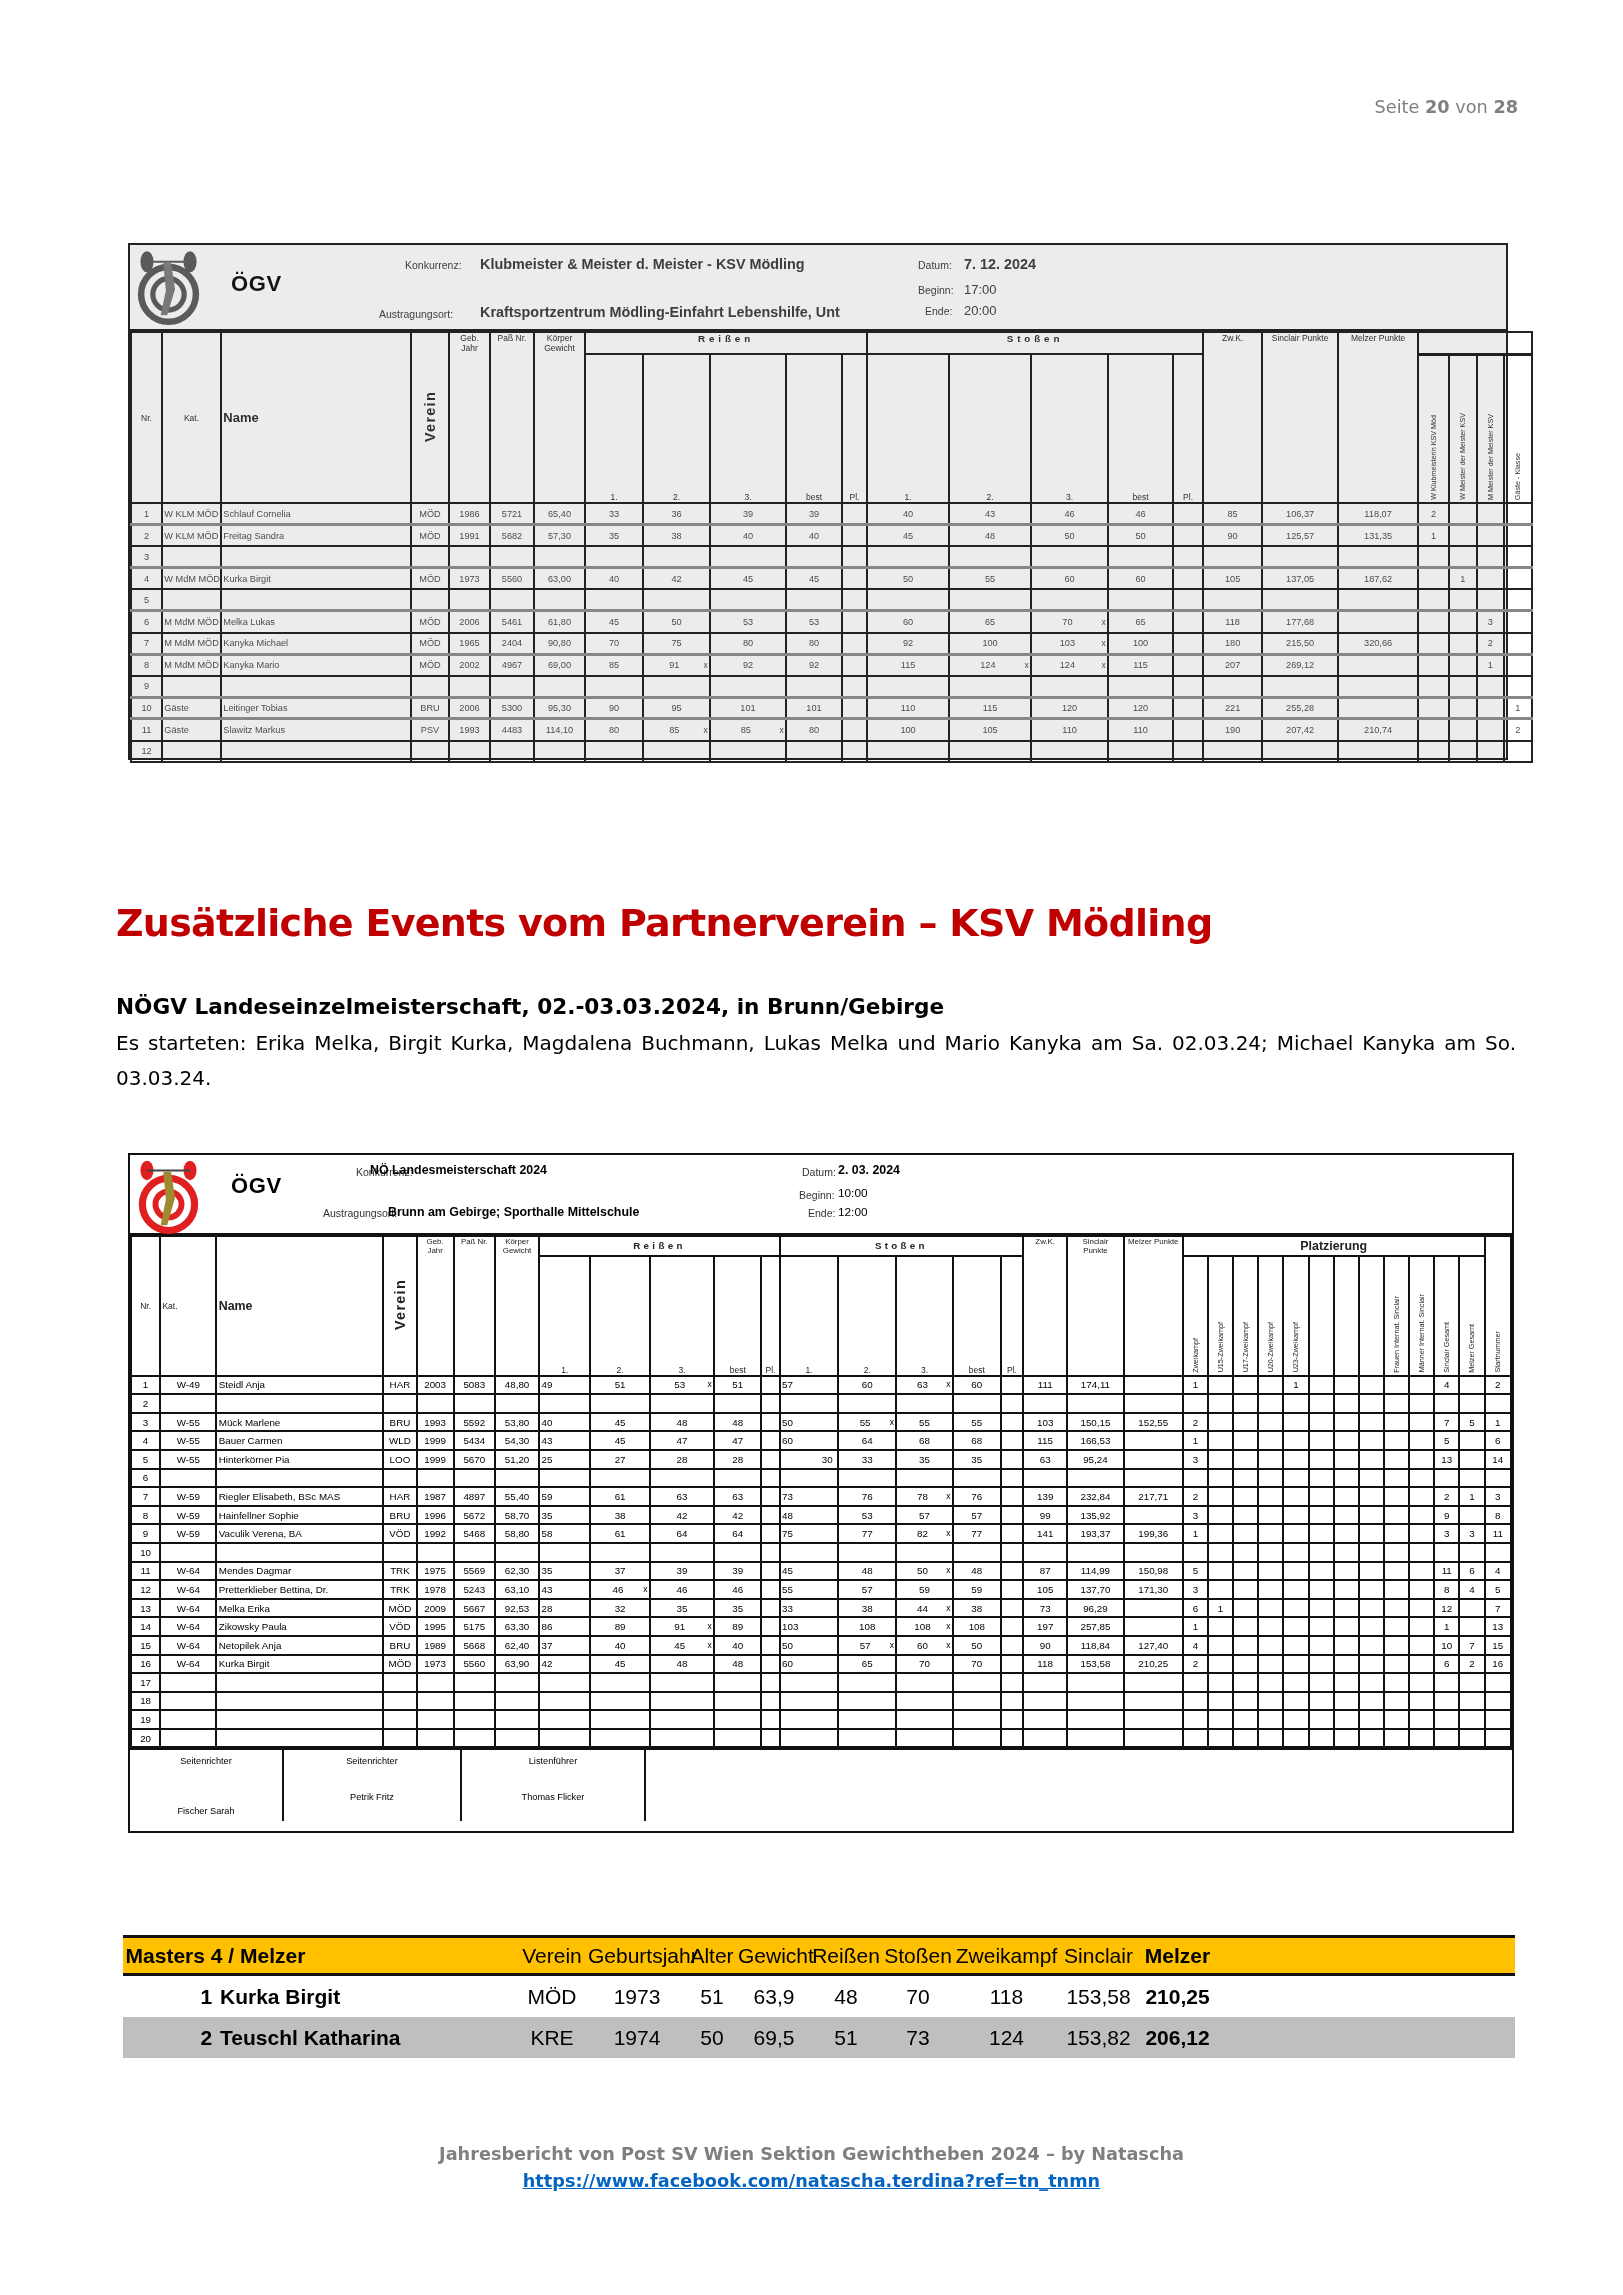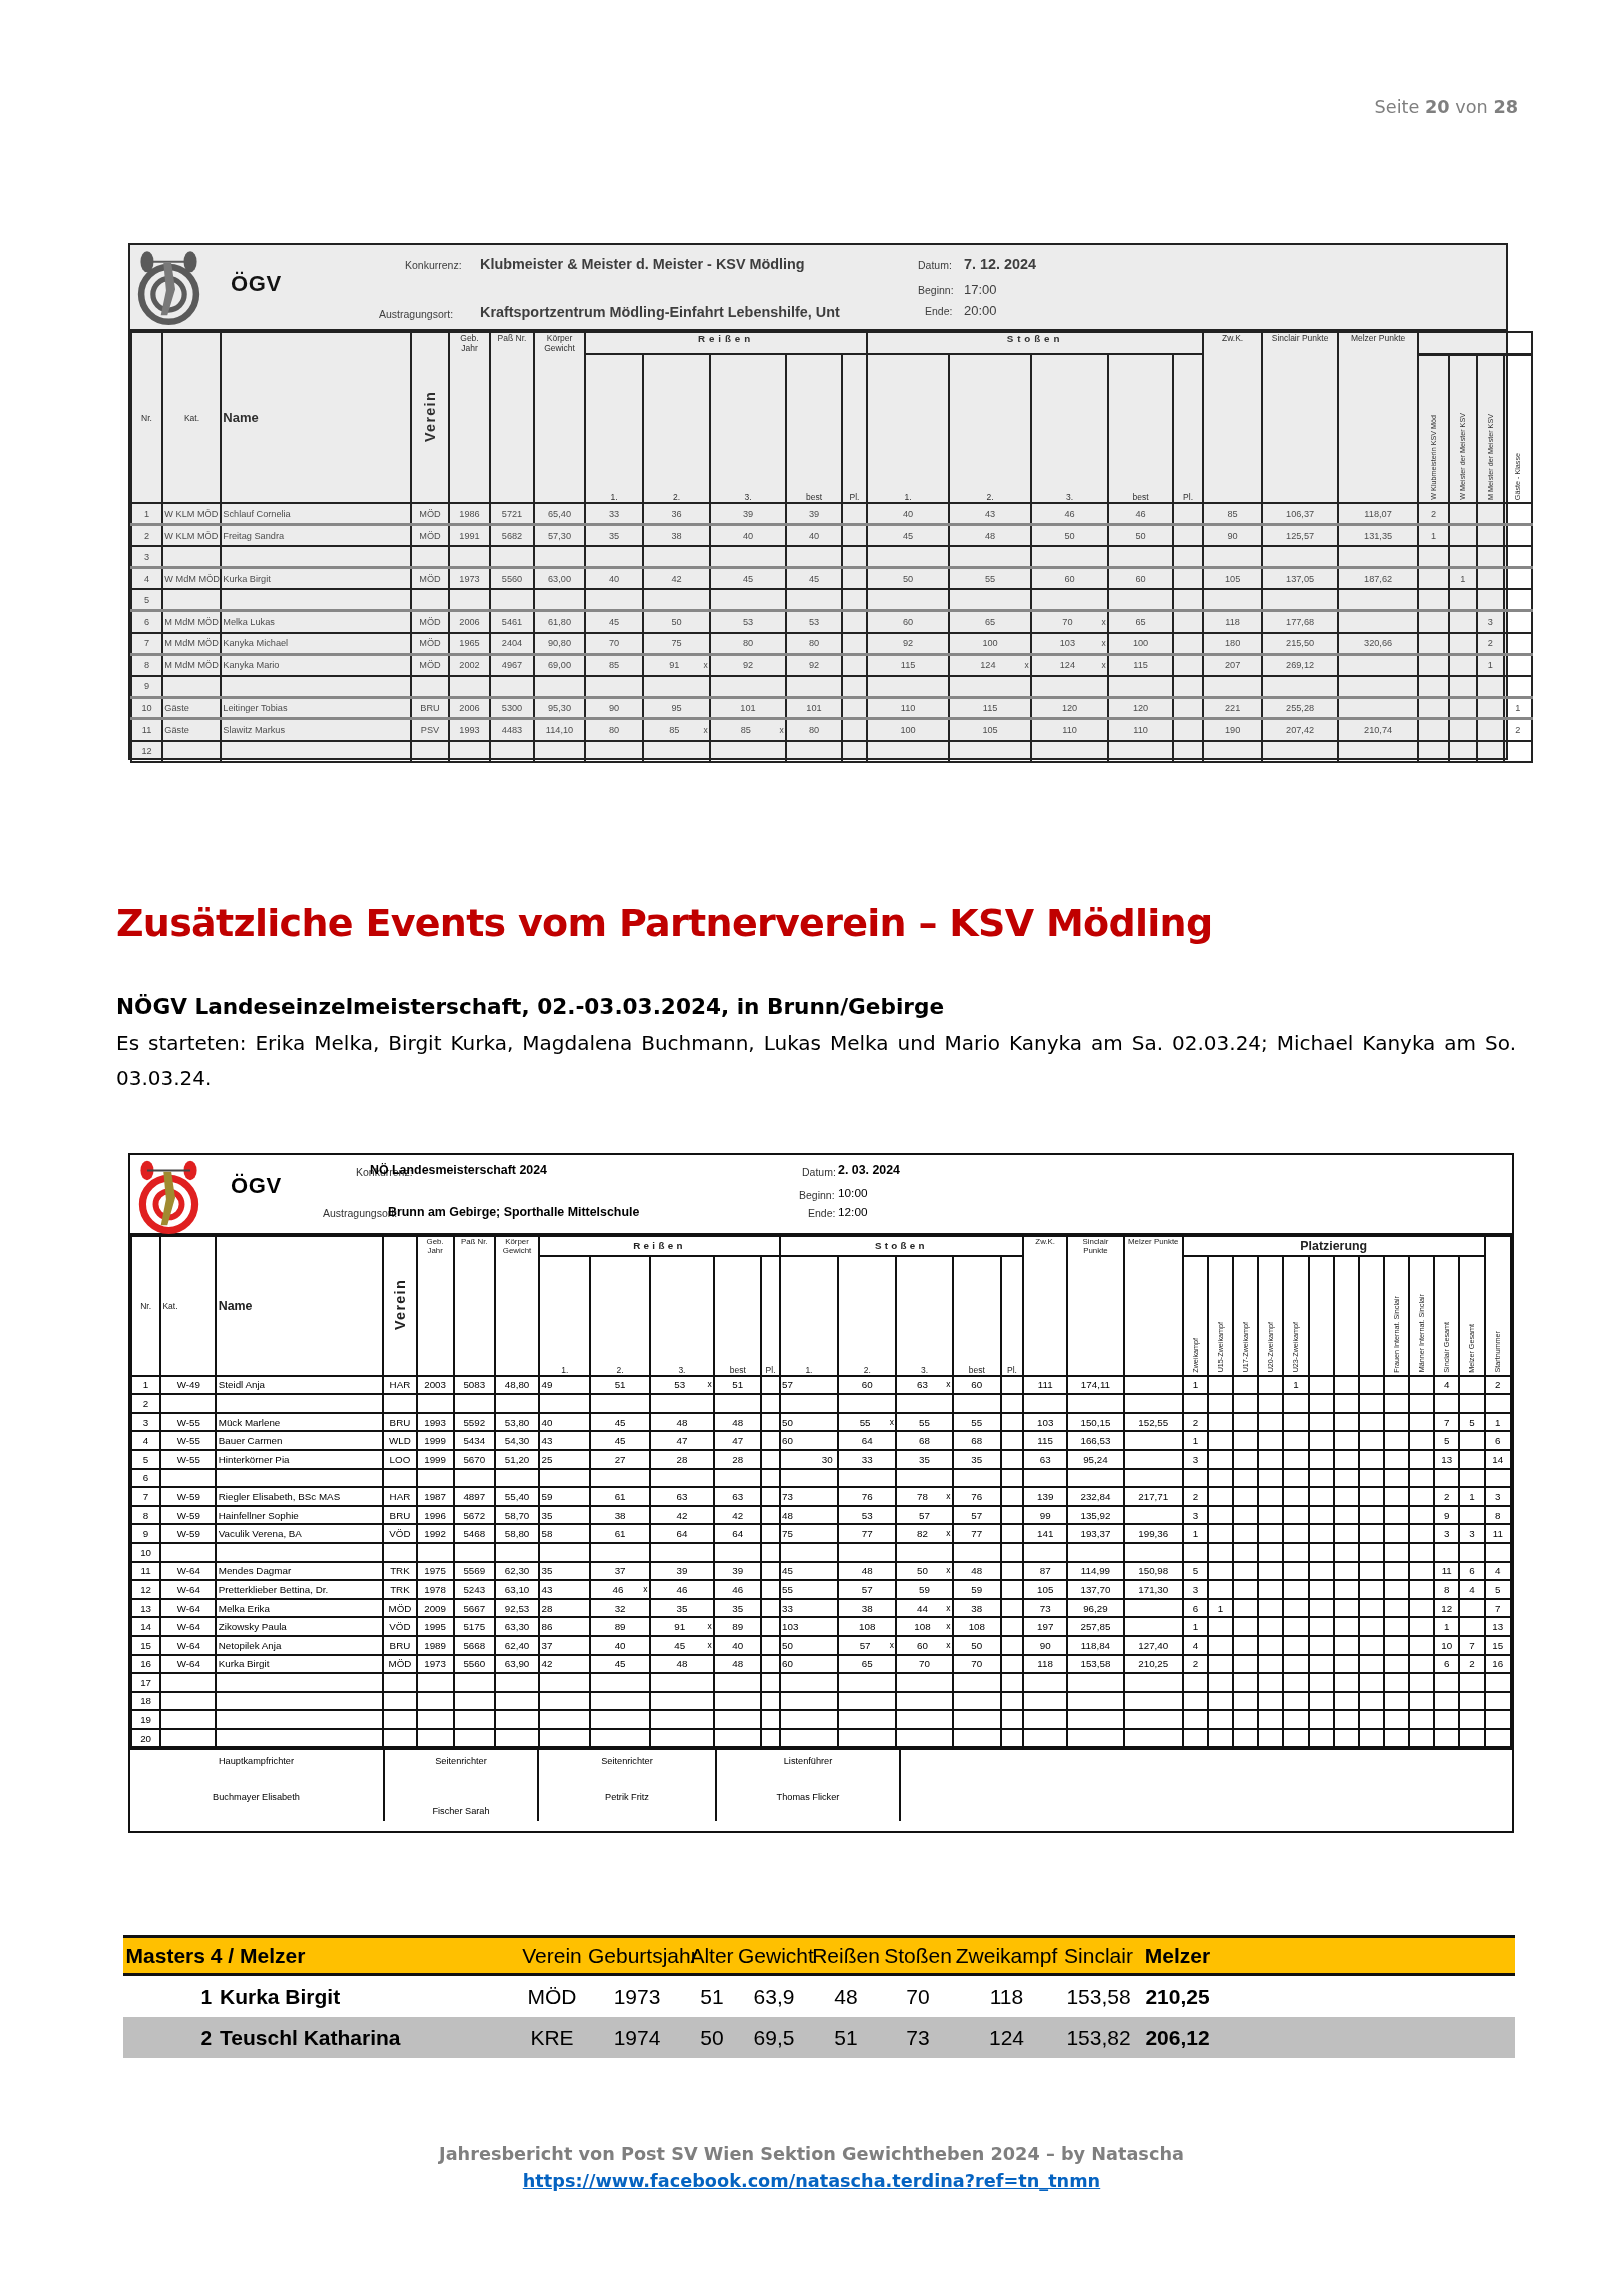--- a/index.html
+++ b/index.html
@@ -1258,24 +1258,20 @@
           <td class="b"></td>
           <td class="b"></td>
           <td class="b"></td>
           <td class="b"></td>
           <td class="b"></td>
           <td class="b"></td>
         </tr>
       </tbody>
   </table>
   <div id="officials" style="display:flex; height:73px; border-top:2.6px solid #111;">
-      <div style="width: 255px; border-right: 2px solid rgb(17, 17, 17); text-align: center; font-size: 9.2px; padding-top: 5.2px;">
-        <div>Hauptkampfrichter</div>
-        <div style="margin-top: 26px;">Buchmayer Elisabeth</div>
-      </div>
       <div style="width: 154px; border-right: 2px solid rgb(17, 17, 17); text-align: center; font-size: 9.2px; padding-top: 5.2px;">
         <div>Seitenrichter</div>
         <div style="margin-top: 40px;">Fischer Sarah</div>
       </div>
       <div style="width: 178px; border-right: 2px solid rgb(17, 17, 17); text-align: center; font-size: 9.2px; padding-top: 5.2px;">
         <div>Seitenrichter</div>
         <div style="margin-top: 26px;">Petrik Fritz</div>
       </div>
       <div style="width: 184px; border-right: 2px solid rgb(17, 17, 17); text-align: center; font-size: 9.2px; padding-top: 5.2px;">
         <div>Listenführer</div>

